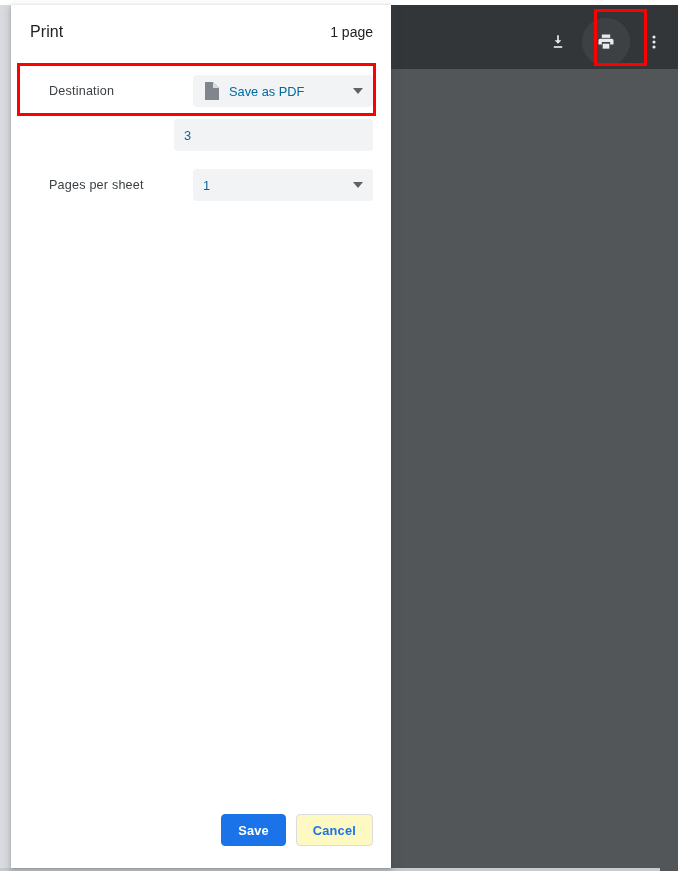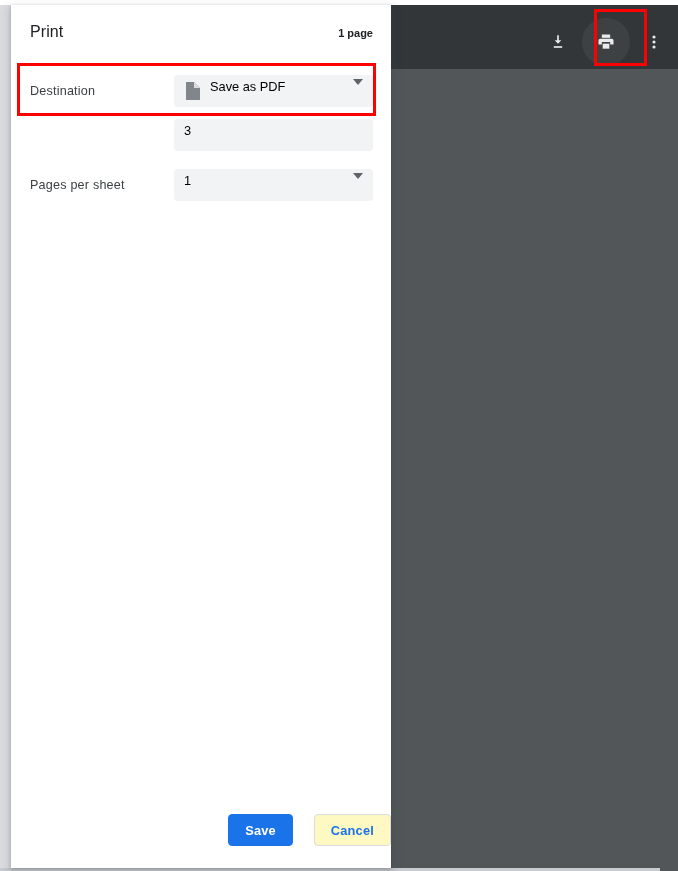--- a/index.html
+++ b/index.html
@@ -99,59 +99,61 @@
     padding: 18px 18px 0 19px;
     height: 50px;
     box-sizing: border-box;
   }
   .dialog-title {
     font-size: 16px;
     color: #202124;
     letter-spacing: .1px;
   }
   .page-count {
-    font-size: 11px;
-    font-weight: bold;
+    font-size: 14px;
+    font-weight: normal;
     color: #202124;
   }
 
   .dialog-body {
     flex: 1 1 auto;
     padding: 0 18px 0 19px;
   }
 
   .setting-row {
     display: flex;
     align-items: center;
     min-height: 40px;
     margin-top: 14px;
+    margin-left: 19px;
   }
   .setting-row.first { margin-top: 16px; }
   .setting-label {
     width: 144px;
     flex: 0 0 144px;
     font-size: 12.6px;
     color: #3c4043;
     letter-spacing: .2px;
   }
   .control {
     flex: 1 1 auto;
     position: relative;
   }
 
   .select-box, .text-box {
     position: relative;
     height: 32px;
     background: #f1f3f4;
     border-radius: 4px;
     display: flex;
+    align-items: center;
     padding: 4px 10px;
     box-sizing: border-box;
     font-size: 12.8px;
-    color: #000000;
+    color: #0369a1;
   }
   .select-box .value {
     flex: 1 1 auto;
     white-space: nowrap;
     overflow: hidden;
   }
   .doc-icon {
     flex: 0 0 auto;
     margin-right: 10px;
     display: flex;
@@ -179,25 +181,25 @@
   .sub-control-spacer {
     width: 144px;
     flex: 0 0 144px;
   }
   .sub-control {
     flex: 1 1 auto;
   }
 
   .dialog-footer {
     flex: 0 0 auto;
-    padding: 0 0 22px 19px;
+    padding: 0 18px 22px 19px;
     display: flex;
     justify-content: flex-end;
     align-items: center;
-    gap: 21px;
+    gap: 10px;
   }
   .btn {
     height: 32px;
     min-width: 64px;
     border-radius: 4px;
     font-size: 12.8px;
     font-weight: bold;
     letter-spacing: .2px;
     display: flex;
     align-items: center;

